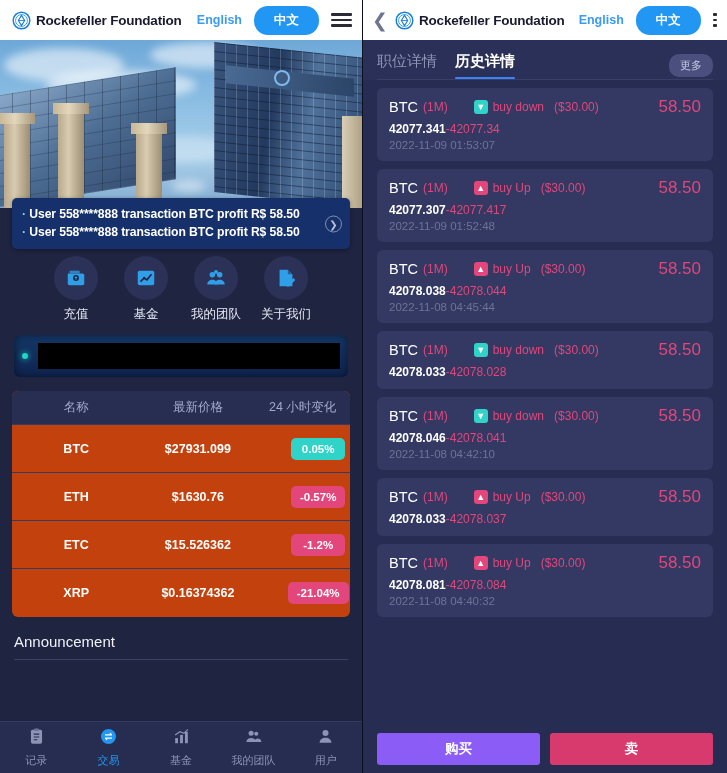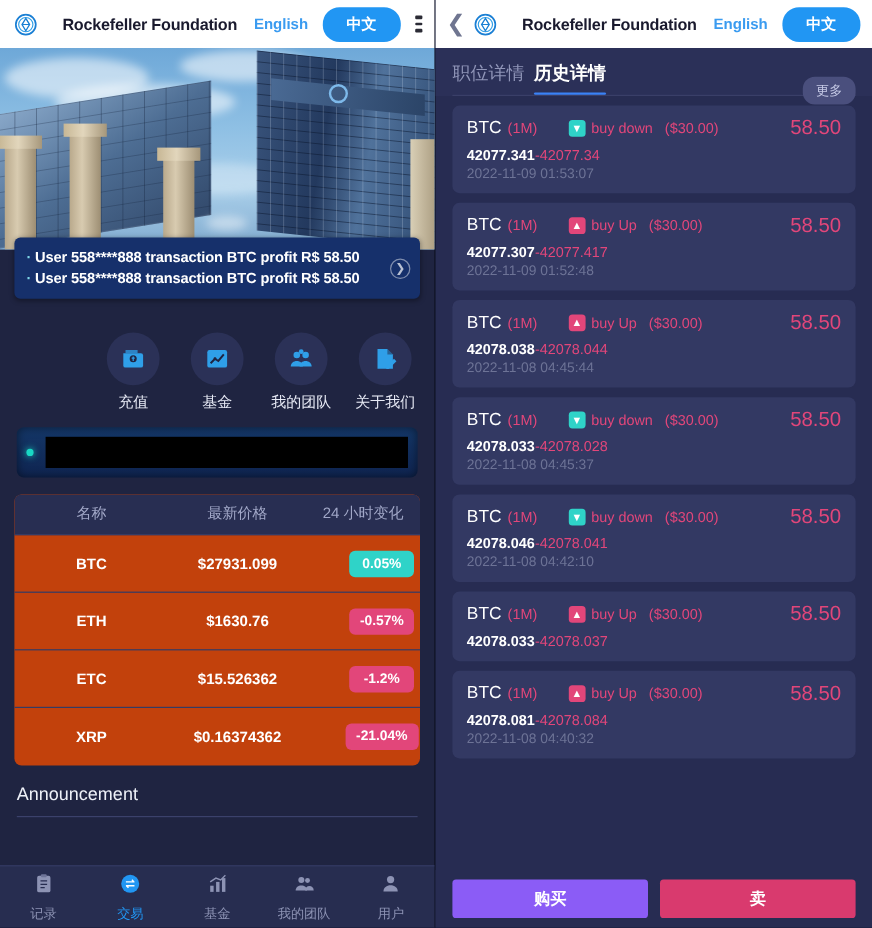--- a/index.html
+++ b/index.html
@@ -18,21 +18,21 @@
     position: relative;
     display: flex; flex-direction: column;
     border-right: 1px solid #0c0f1e;
   }
   .topbar {
     height: 40px; background: #ffffff;
     display: flex; align-items: center;
     padding: 0 10px 0 12px; gap: 6px;
     flex-shrink: 0;
   }
-  .brand { display: flex; align-items: center; gap: 21px; }
+  .brand { display: flex; align-items: center; gap: 5px; }
   .brand-mark { width: 19px; height: 19px; flex-shrink: 0; }
   .brand-name {
     font-size: 13.5px; font-weight: bold; color: #1a1a2e;
     letter-spacing: -0.2px; white-space: nowrap;
   }
   .lang-wrap { margin-left: auto; display: flex; align-items: center; gap: 4px; }
   .lang-en {
     font-size: 12.5px; font-weight: bold; color: #3a9bf0;
     padding: 4px 8px; white-space: nowrap;
   }
@@ -116,22 +116,22 @@
   .mq-arrow {
     position:absolute; right: 8px; top: 50%; transform: translateY(-50%);
     width: 17px; height: 17px; border-radius:50%;
     border: 1.2px solid rgba(255,255,255,.45);
     color: rgba(255,255,255,.7); font-size: 10px;
     display:flex; align-items:center; justify-content:center;
   }
 
   
   .quickmenu {
-    display: flex; justify-content: flex-end;
-    padding: 28px 6px 10px; flex-shrink: 0;
+    display: flex; justify-content: center;
+    padding: 7px 6px 10px; flex-shrink: 0;
   }
   .qm-item { display:flex; flex-direction:column; align-items:center; gap:6px; width: 70px; }
   .qm-circle {
     width: 44px; height: 44px; border-radius: 50%;
     background: #2b3157; display:flex; align-items:center; justify-content:center;
   }
   .qm-label { font-size: 12.5px; color: #e7eaf5; }
 
   
   .darkbar {
@@ -195,29 +195,29 @@
     padding: 0 10px 0 8px; gap:6px; flex-shrink:0;
   }
   .back-chev {
     width: 18px; color:#6f7590; font-size: 19px; line-height:1;
     display:flex; align-items:center; justify-content:center; flex-shrink:0;
   }
   .tabsbar {
     background:#2b3058; padding: 12px 14px 0; flex-shrink:0;
     position: relative;
   }
-  .tabs { display:flex; align-items:flex-end; gap: 8px; }
+  .tabs { display:flex; align-items:flex-end; gap: 18px; }
   .tab { font-size: 15px; color:#9095b8; padding-bottom: 8px; position:relative; }
   .tab.active { color:#ffffff; font-weight:bold; }
   .tab.active::after {
     content:""; position:absolute; left:0; right:0; bottom:0;
     height: 2.5px; background:#3b82f6; border-radius:2px;
   }
   .more-pill {
-    position:absolute; right: 14px; top: 24px;
+    position:absolute; right: 14px; top: 14px;
     background:#4a4f7d; color:#c6cae6; font-size: 11px;
     padding: 4px 11px; border-radius: 10px;
   }
   .tabs-rule { height:1px; background:#3a3f68; }
 
   .cards {
     flex:1; overflow:hidden; padding: 8px 14px 6px;
     display:flex; flex-direction:column; gap: 8px;
   }
   .card {
@@ -542,21 +542,20 @@
           <span class="c-mid">
             <span class="dirbox down">▼</span>
             <span class="c-dir">buy down</span>
             <span class="c-amt">($30.00)</span>
           </span>
           <span class="c-val">58.50</span>
         </div>
         <div class="card-r2">
           <span class="pr-open">42078.033</span><span class="pr-sep">-</span><span class="pr-close">42078.028</span>
         </div>
-        <div class="card-r3">2022-11-08 04:45:37</div>
       </div>
 
       <div class="card">
         <div class="card-r1">
           <span class="c-sym">BTC</span>
           <span class="c-per">(1M)</span>
           <span class="c-mid">
             <span class="dirbox down">▼</span>
             <span class="c-dir">buy down</span>
             <span class="c-amt">($30.00)</span>

